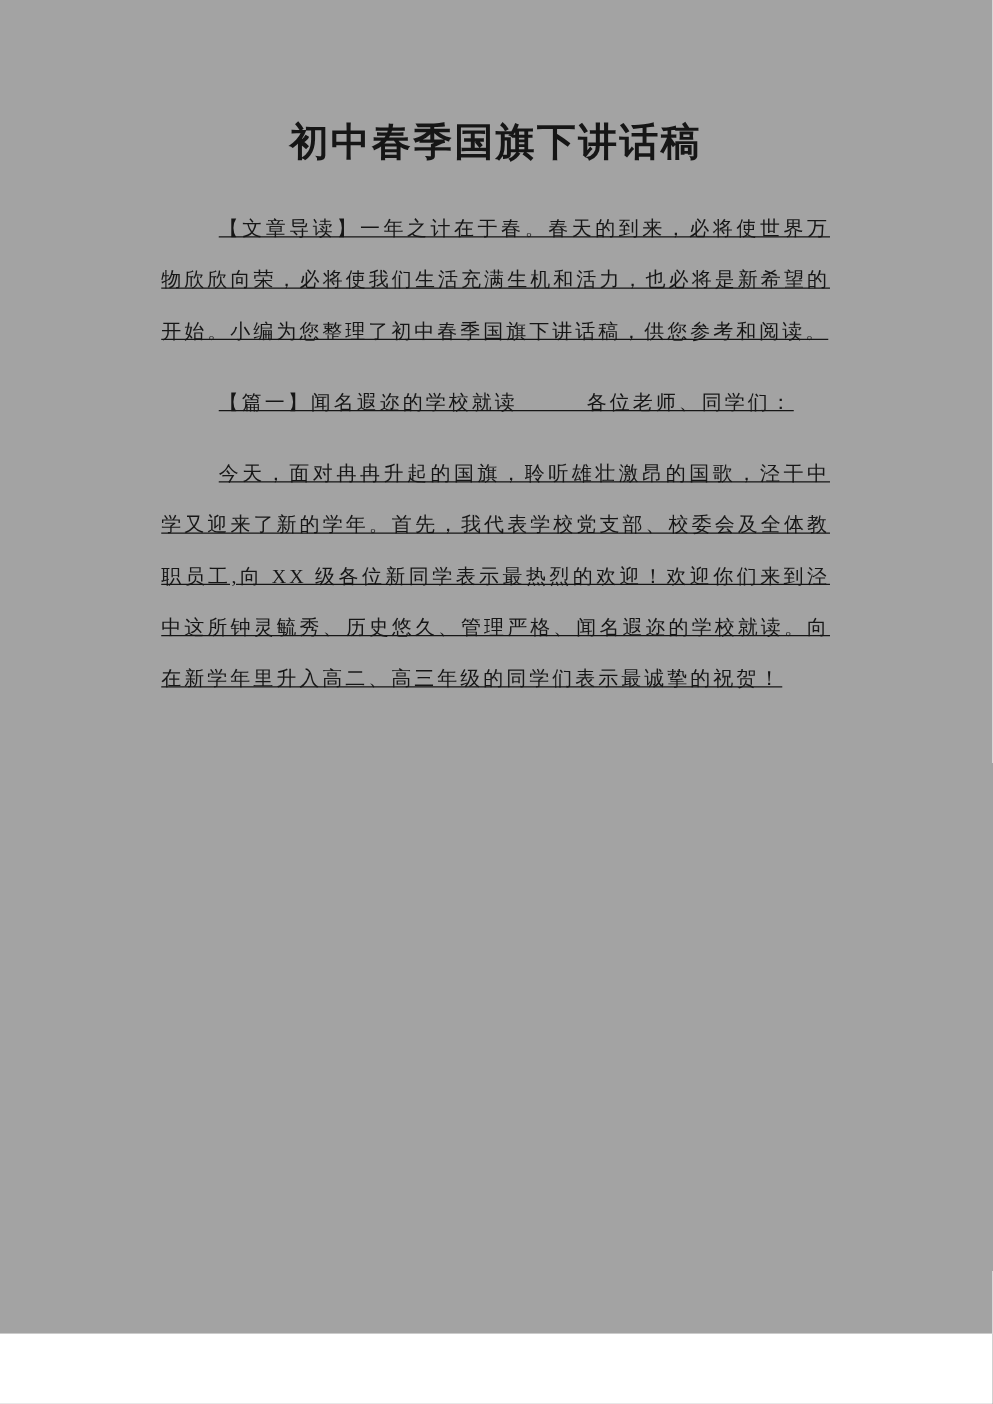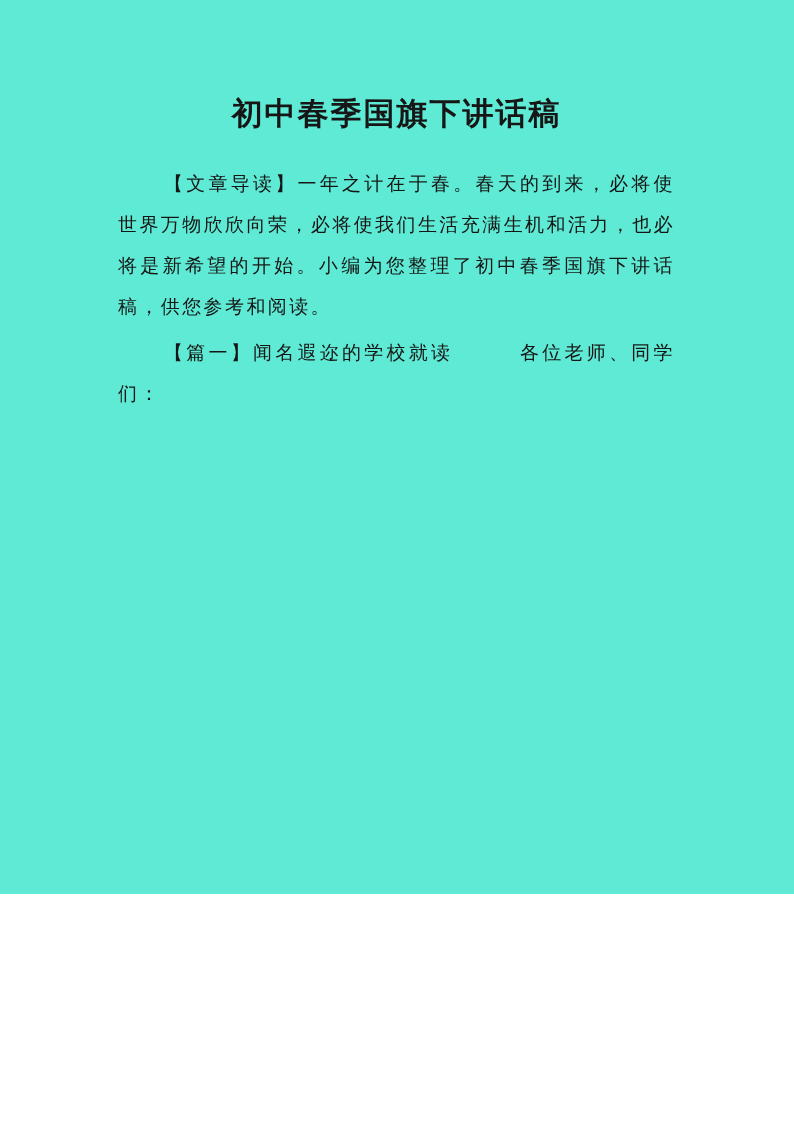--- a/index.html
+++ b/index.html
@@ -3,53 +3,55 @@
 <meta charset="utf-8">
 <style>
   html, body {
     margin: 0;
     padding: 0;
     background: #ffffff;
   }
   .doc-page {
     position: relative;
     width: 794px;
-    height: 894px;
+    height: 1067px;
     margin: 0 auto;
-    background: #5eead4;
+    background: #a3a3a3;
     box-sizing: border-box;
     padding: 96px 114px 0 113px;
     overflow: hidden;
     font-family: "Liberation Serif", "DejaVu Serif", serif;
     color: #161616;
   }
   .doc-title {
     margin: 0 0 31px 0;
     font-size: 31px;
     line-height: 36px;
     font-weight: bold;
     text-align: center;
     letter-spacing: 2px;
     white-space: nowrap;
   }
   .doc-body p {
-    margin: 5px;
-    font-size: 19px;
+    margin: 16px;
+    font-size: 16px;
     line-height: 41px;
     letter-spacing: 2.4px;
     text-align: justify;
     text-justify: inter-character;
     word-break: break-all;
+    text-decoration: underline;
   }
   .indent-2 { text-indent: 46px; }
   .indent-1 { text-indent: 25px; }
 </style>
 </head>
 <body>
 
 <div class="doc-page">
   <h1 class="doc-title">初中春季国旗下讲话稿</h1>
 
   <div class="doc-body">
     <p class="indent-2">【文章导读】一年之计在于春。春天的到来，必将使世界万物欣欣向荣，必将使我们生活充满生机和活力，也必将是新希望的开始。小编为您整理了初中春季国旗下讲话稿，供您参考和阅读。</p>
     <p class="indent-2">【篇一】闻名遐迩的学校就读　　　各位老师、同学们：</p>
+    <p class="indent-2">今天，面对冉冉升起的国旗，聆听雄壮激昂的国歌，泾干中学又迎来了新的学年。首先，我代表学校党支部、校委会及全体教职员工,向 XX 级各位新同学表示最热烈的欢迎！欢迎你们来到泾中这所钟灵毓秀、历史悠久、管理严格、闻名遐迩的学校就读。向在新学年里升入高二、高三年级的同学们表示最诚挚的祝贺！</p>
   </div>
 </div>
 
 </body></html>

